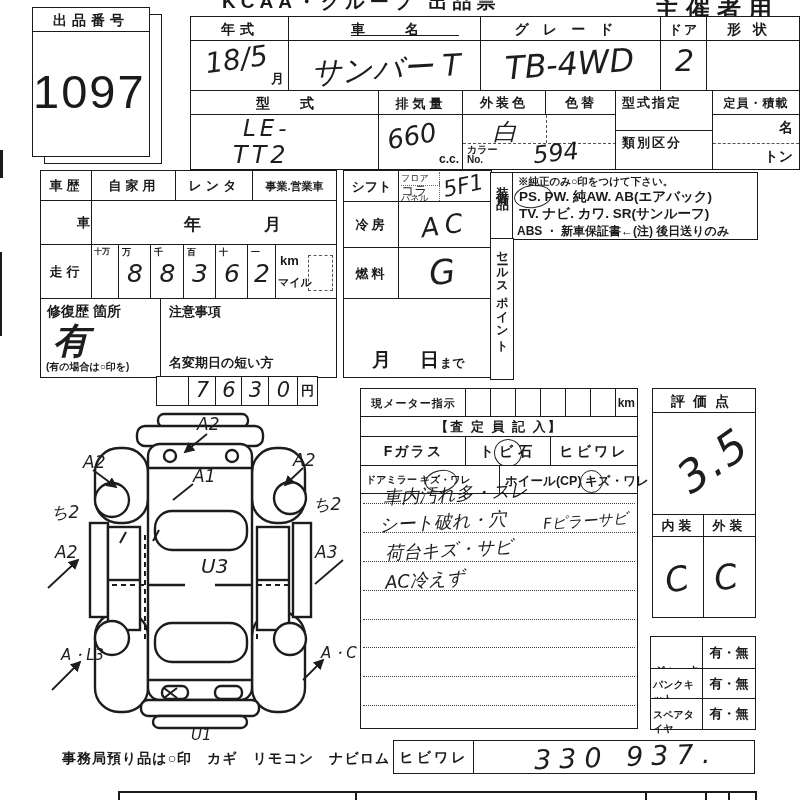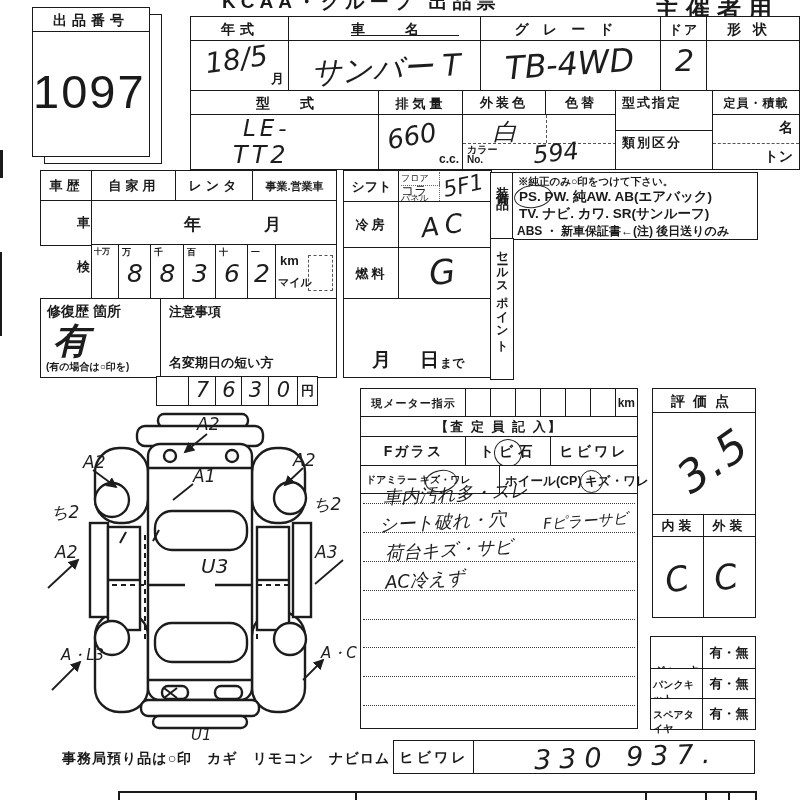--- a/index.html
+++ b/index.html
@@ -112,20 +112,23 @@
   </div>
 
   <div class="cell hdr" style="left:40px;top:200px;width:53px;height:46px;padding-left:36px;">
     <span style="font-size:13px;letter-spacing:4px;line-height:44px;">車検</span>
   </div>
   <div class="cell" style="left:91px;top:200px;width:246px;height:46px;">
     <span style="position:absolute;left:92px;top:12px;font-size:17px;font-weight:bold;">年</span>
     <span style="position:absolute;left:172px;top:12px;font-size:17px;font-weight:bold;">月</span>
   </div>
 
+  <div class="cell hdr" style="left:40px;top:244px;width:53px;height:56px;">
+    <span style="font-size:13px;letter-spacing:4px;line-height:54px;">走行</span>
+  </div>
   <div class="cell" style="left:91px;top:244px;width:29px;height:56px;">
     <div style="font-size:8px;font-weight:bold;text-align:left;padding:1px 0 0 2px;">十万</div>
     <div class="hw" style="text-align:center;font-size:24px;"></div>
   </div>
   <div class="cell" style="left:118px;top:244px;width:34px;height:56px;">
     <div style="font-size:9px;font-weight:bold;padding:1px 0 0 3px;">万</div>
     <div class="hw" style="text-align:center;font-size:25px;">8</div>
   </div>
   <div class="cell" style="left:150px;top:244px;width:35px;height:56px;">
     <div style="font-size:9px;font-weight:bold;padding:1px 0 0 3px;">千</div>

